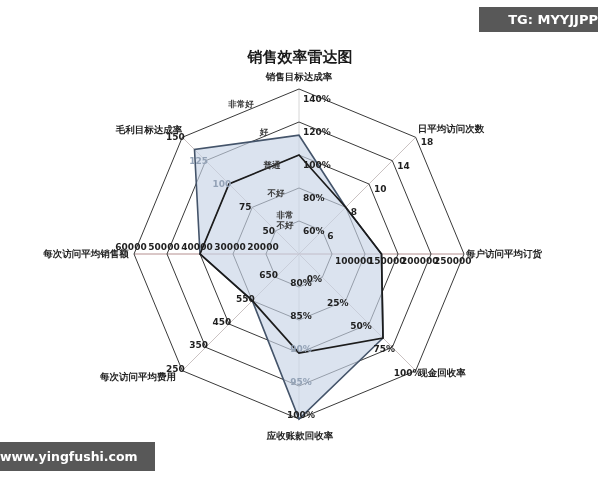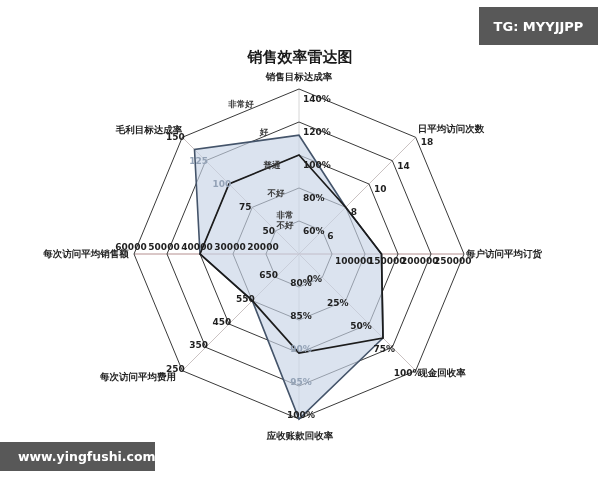--- a/index.html
+++ b/index.html
@@ -7,22 +7,22 @@
          font-family:"DejaVu Sans","Liberation Sans",sans-serif;}
   svg{position:absolute;left:0;top:0;}
   svg text{font-family:"DejaVu Sans","Liberation Sans",sans-serif;}
   .chart-title{font-size:15px;font-weight:bold;fill:#1a1a1a;text-anchor:middle;}
   .axis-label{font-size:9.5px;font-weight:bold;fill:#222222;text-anchor:middle;}
   .tick-label{font-size:9px;font-weight:bold;fill:#1f1f1f;}
   .tick-label.dim{fill:#93a2b6;}
   .rating-label{font-size:8.5px;font-weight:bold;fill:#3a3a3a;text-anchor:middle;}
   .wm{position:absolute;background:#585858;color:#ffffff;font-weight:bold;
       display:flex;align-items:center;}
-  .wm-tr{top:7px;right:2px;width:119px;height:38px;justify-content:center;font-size:13px;}
-  .wm-bl{left:0;top:442px;width:155px;height:29px;padding-left:18px;font-size:12.5px;
+  .wm-tr{top:7px;right:2px;width:119px;height:25px;justify-content:flex-end;font-size:13px;}
+  .wm-bl{left:0;top:442px;width:155px;height:29px;font-size:12.5px;
          box-sizing:border-box;justify-content:flex-start;}
 </style>
 </head>
 <body>
 
 <div class="stage">
   <svg id="radar-svg" width="600" height="480" viewBox="0 0 600 480">
     <text class="chart-title" x="300" y="62">销售效率雷达图</text>
     <g id="spokes">
         <line x1="299" y1="254" x2="299" y2="89" stroke="#d6d6d6" stroke-width="1"></line>

